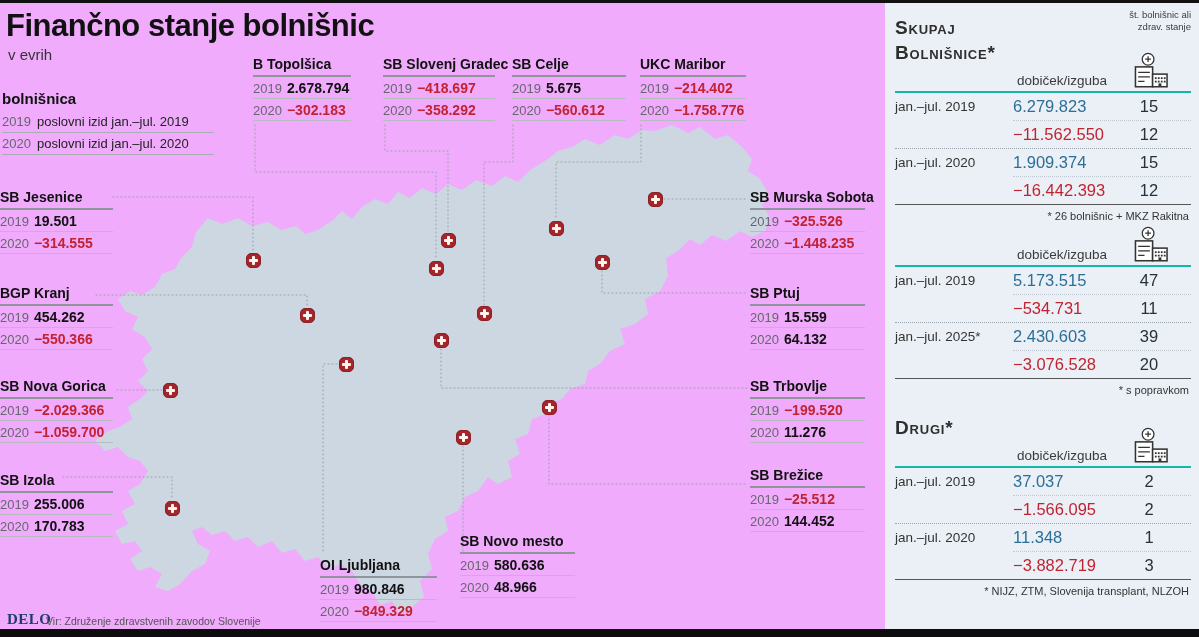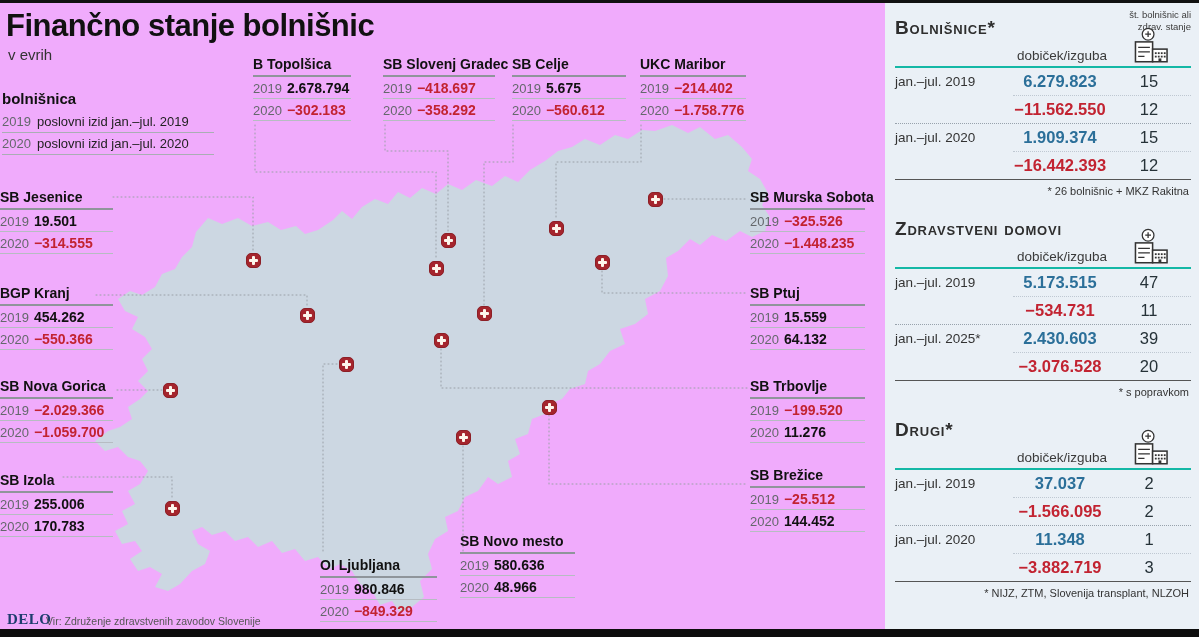--- a/index.html
+++ b/index.html
@@ -44,21 +44,21 @@
   .sb-note{position:absolute;top:6px;right:8px;text-align:right;font-size:9.5px;line-height:1.3;color:#3c3c3c;}
   .sb-head{font-variant:small-caps;font-size:19px;font-weight:600;letter-spacing:0.8px;color:#2e2e2e;line-height:25px;}
   .sb-colrow{display:flex;align-items:flex-end;margin-top:2px;}
   .sb-colrow .spacer{flex:0 0 118px;}
   .sb-colhead{flex:1;text-align:right;font-size:13.5px;color:#3a3a3a;padding-bottom:3px;}
   .sb-iconcell{width:84px;position:relative;height:24px;}
   .sb-iconcell svg{position:absolute;bottom:2px;left:50%;transform:translateX(-50%);}
   .sb-table{border-top:2px solid #14b8a6;border-bottom:1px solid #555;}
   .sb-row{display:flex;align-items:center;height:27px;}
   .sb-period{flex:0 0 118px;font-size:13.5px;color:#333;}
-  .sb-val{flex:1;text-align:center;font-size:16.5px;font-weight:bold;}
+  .sb-val{flex:1;text-align:left;font-size:16.5px;font-weight:normal;}
   .sb-val.pos{color:var(--pos,#2b6f99);}
   .sb-val.neg{color:var(--neg,#c22331);}
   .sb-count{width:84px;text-align:center;font-size:16.5px;color:#263238;}
   .sep-sub{border-top:1px dotted #bfc8d2;margin-left:118px;}
   .sep-group{border-top:1px dotted #98a2ac;}
   .sb-footnote{text-align:right;font-size:11px;color:#333;padding:5px 2px 10px 0;}
   .sb-section{margin-top:4px;}
   .sb-section + .sb-section{margin-top:9px;}
 
   
@@ -280,20 +280,21 @@
       </div>
     </div>
 
   <aside class="sidebar">
     <div class="sb-note">
       <div>št. bolnišnic ali</div>
       <div>zdrav. stanje</div>
     </div>
     <div id="sections">
         <section class="sb-section">
+          <div class="sb-head">Skupaj</div>
           <div class="sb-head">Bolnišnice*</div>
           <div class="sb-colrow">
             <div class="spacer"></div>
             <div class="sb-colhead">dobiček/izguba</div>
             <div class="sb-iconcell">
   <svg width="40" height="37" viewBox="0 0 44 41">
     <circle cx="21" cy="8" r="6.5" fill="#fff" stroke="#333" stroke-width="1.4"></circle>
     <path d="M21 4.8 L21 11.2 M17.8 8 L24.2 8" stroke="#333" stroke-width="1.4" fill="none"></path>
     <rect x="7" y="16.5" width="19" height="22" fill="#fff" stroke="#333" stroke-width="1.7"></rect>
     <path d="M10 22.5 H23 M10 27.5 H23 M10 32.5 H17" stroke="#333" stroke-width="1.5" fill="none"></path>
@@ -333,21 +334,20 @@
             <div class="sep-sub"></div>
             <div class="sb-row">
               <div class="sb-period"></div>
               <div class="sb-val neg">−16.442.393</div>
               <div class="sb-count">12</div>
             </div>
           </div>
           <div class="sb-footnote">* 26 bolnišnic + MKZ Rakitna</div>
         </section>
         <section class="sb-section">
-          <div class="sb-head">Zdravstveni domovi</div>
           <div class="sb-colrow">
             <div class="spacer"></div>
             <div class="sb-colhead">dobiček/izguba</div>
             <div class="sb-iconcell">
   <svg width="40" height="37" viewBox="0 0 44 41">
     <circle cx="21" cy="8" r="6.5" fill="#fff" stroke="#333" stroke-width="1.4"></circle>
     <path d="M21 4.8 L21 11.2 M17.8 8 L24.2 8" stroke="#333" stroke-width="1.4" fill="none"></path>
     <rect x="7" y="16.5" width="19" height="22" fill="#fff" stroke="#333" stroke-width="1.7"></rect>
     <path d="M10 22.5 H23 M10 27.5 H23 M10 32.5 H17" stroke="#333" stroke-width="1.5" fill="none"></path>
     <rect x="26" y="24.5" width="16" height="14" fill="#fff" stroke="#333" stroke-width="1.7"></rect>

